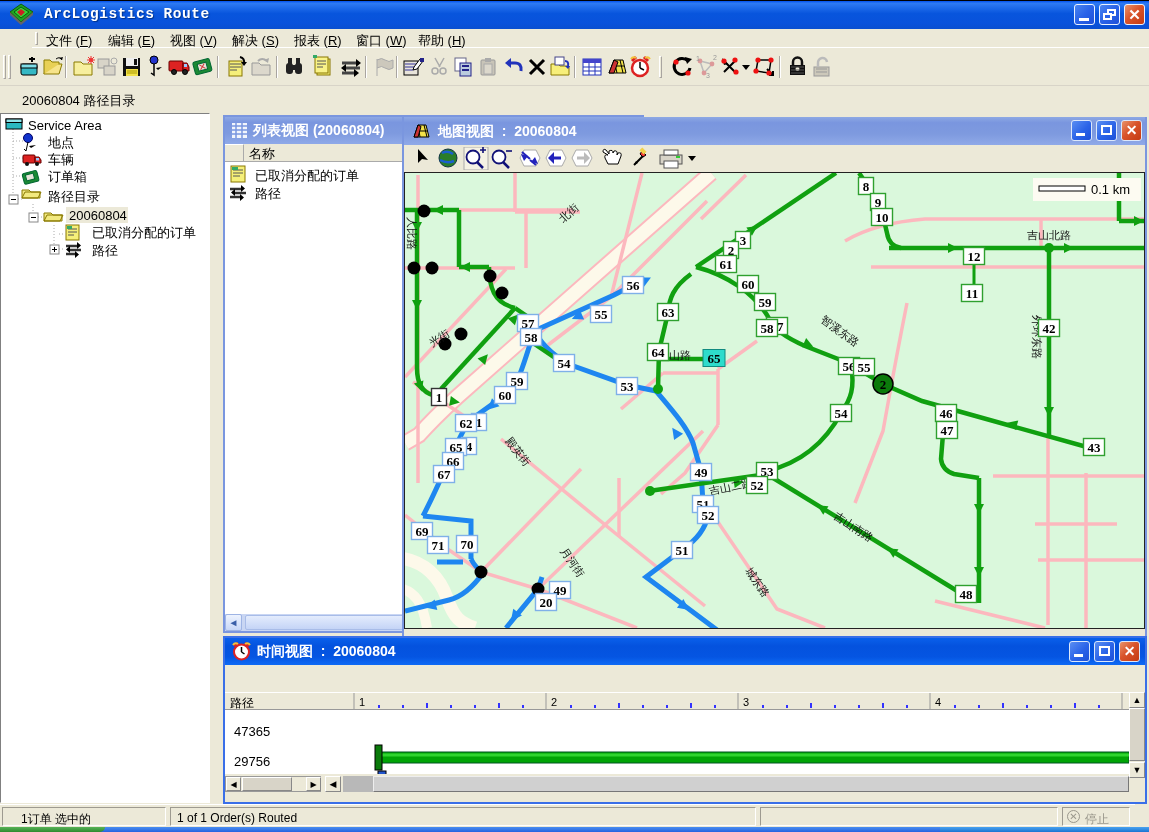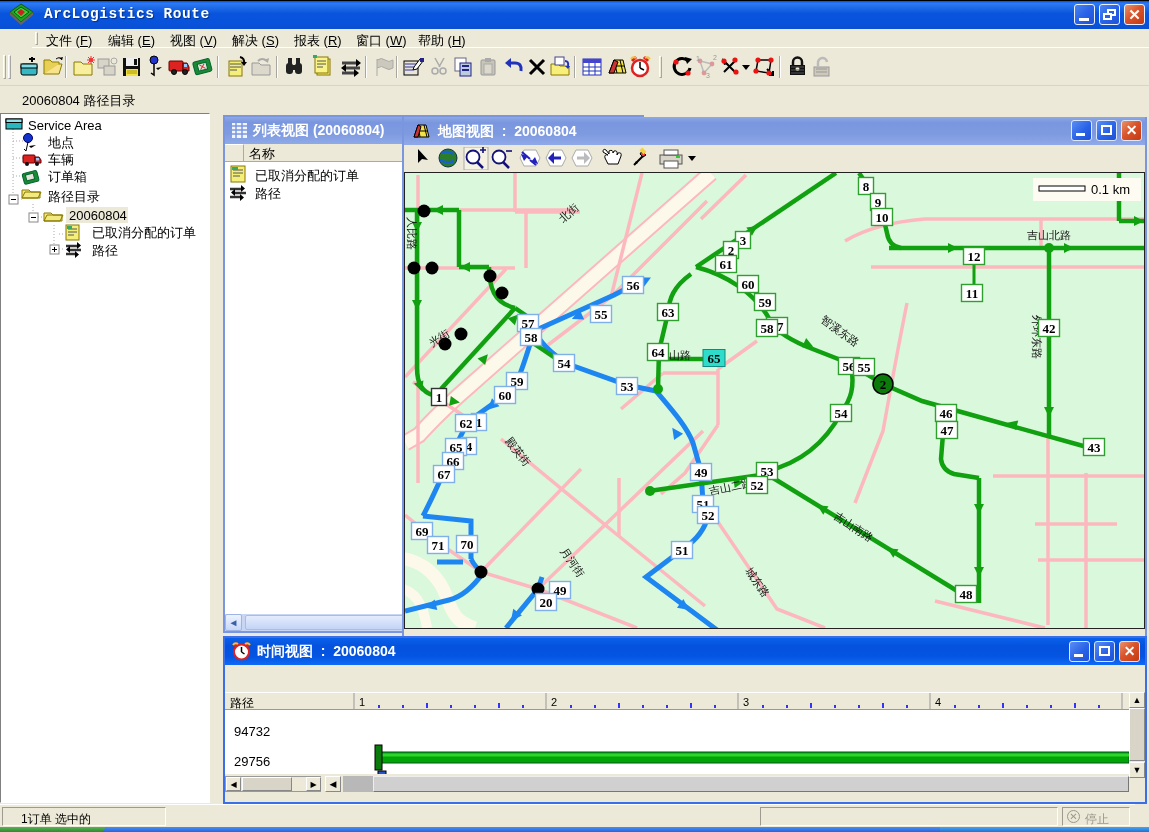--- a/index.html
+++ b/index.html
@@ -796,21 +796,21 @@
             <rect x="753" y="12" width="2" height="3"></rect>
             <rect x="777" y="10" width="2" height="5"></rect>
             <rect x="801" y="12" width="2" height="3"></rect>
             <rect x="825" y="12" width="2" height="3"></rect>
             <rect x="849" y="10" width="2" height="5"></rect>
             <rect x="873" y="12" width="2" height="3"></rect>
       </g>
     </svg>
   </div>
   <div class="abs" style="left:0;top:72px;width:904px;height:64px;background:#fff;font-size:13px">
-    <span class="abs" style="left:9px;top:14px">94732</span>
+    <span class="abs" style="left:9px;top:14px">47365</span>
     <span class="abs" style="left:9px;top:44px;">29756</span>
     <svg class="abs" style="left:0;top:0" width="904" height="64" viewBox="0 0 904 64">
       <rect x="152" y="42" width="752" height="11" fill="#00A405" stroke="#052" stroke-width="1"></rect>
       <rect x="152" y="43.5" width="752" height="3" fill="#2fd42f"></rect>
       <rect x="150" y="35" width="7" height="25" fill="#0a7a0a" stroke="#000"></rect>
       <rect x="153" y="61" width="8" height="8" fill="#2255cc" stroke="#000"></rect>
     </svg>
   </div>
   <div class="abs" style="left:0;top:138px;width:904px;height:17px;background:#ECE9D8">
     <div class="abs" style="left:0;top:0;width:96px;height:16px;background:#ECE9D8;border:1px solid #999">
@@ -828,20 +828,23 @@
     <div class="abs" style="left:0;top:16px;width:16px;height:53px;background:#d8d4c8;border:1px solid #fff;border-right-color:#888;border-bottom-color:#888"></div>
     <div class="abs" style="left:0;top:70px;width:16px;height:16px;background:#ECE9D8;border:1px solid #fff;border-right-color:#888;border-bottom-color:#888;font-size:9px;text-align:center;line-height:14px">▼</div>
   </div>
 
 </div>
 </div>
 <div class="abs" id="statusbar">
   <div class="ssec" style="left:2px;width:164px">
       <span style="position:absolute;left:18px;top:3px">1订单 选中的</span>
     </div>
+  <div class="ssec" style="left:170px;width:586px">
+      <span style="position:absolute;left:6px;top:3px">1 of 1 Order(s) Routed</span>
+    </div>
   <div class="ssec" style="left:760px;width:298px"></div>
   <div class="ssec" style="left:1062px;width:68px;color:#9a978c">
     <span style="position:absolute;left:4px;top:2px;width:13px;height:13px;border:1.5px solid #9a978c;border-radius:50%;font-size:10px;text-align:center;line-height:12px">✕</span>
     <span style="position:absolute;left:22px;top:3px">停止</span>
     </div>
 </div>
 <div class="abs" id="taskbar"></div>
 <div class="abs" id="startbtn"></div>
 <div class="abs" id="tray"></div>
 

